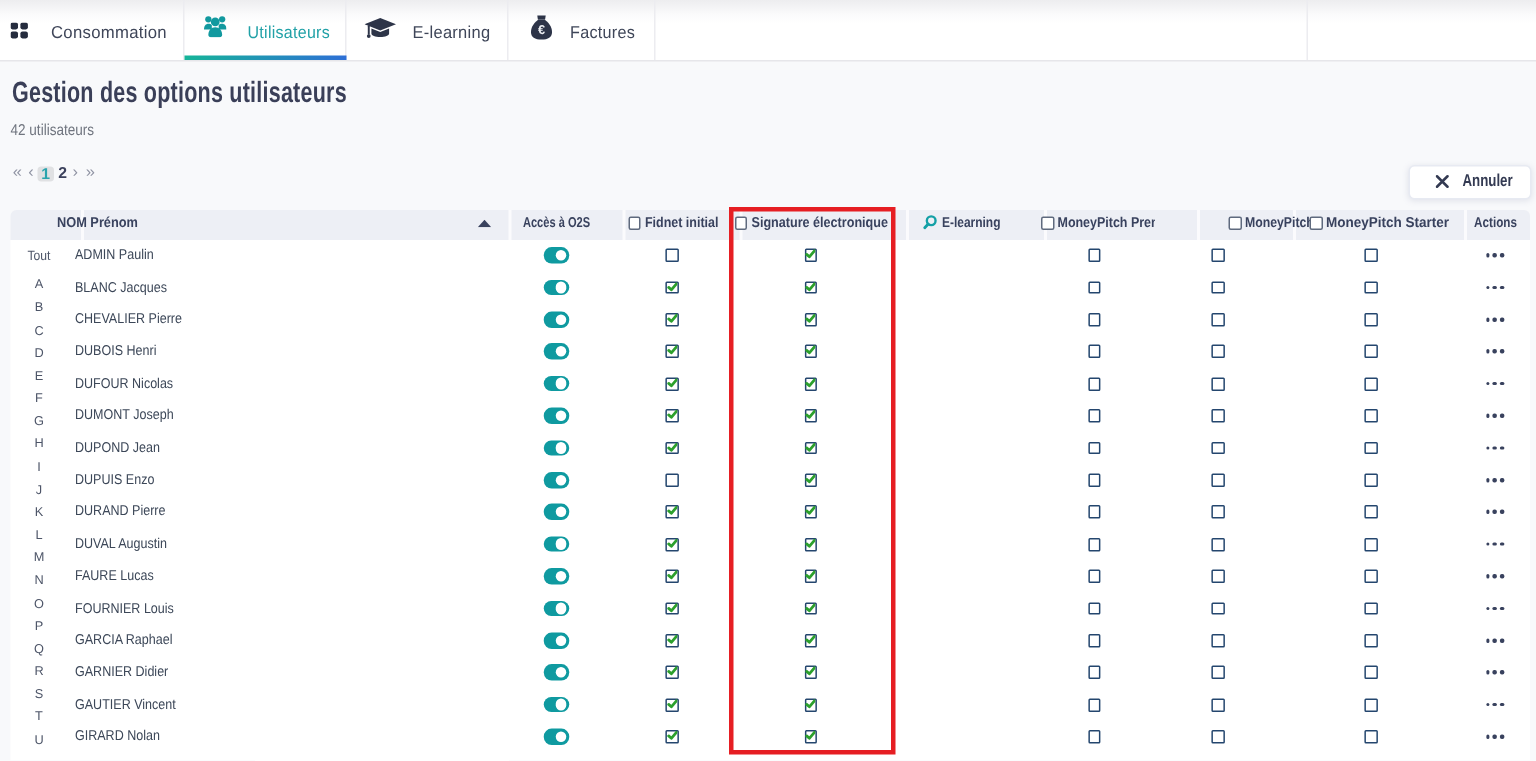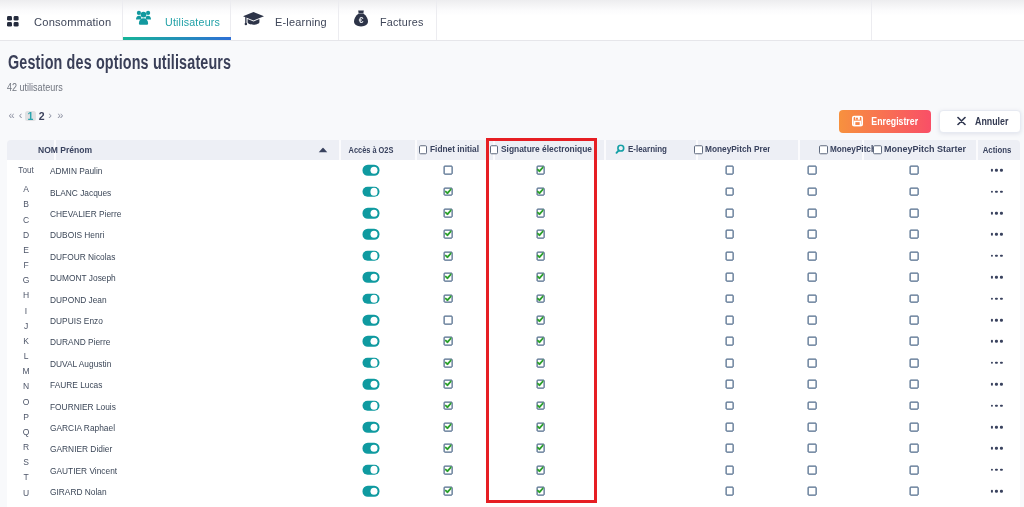--- a/index.html
+++ b/index.html
@@ -127,29 +127,20 @@
 <div id="title">Gestion des options utilisateurs</div>
 <div id="subtitle">42 utilisateurs</div>
 
 <span class="pgi" style="left:8.5px">«</span>
 <span class="pgi" style="left:18.8px">‹</span>
 <span id="pg-box">1</span>
 <span class="pgi" id="pg-2" style="left:38.8px">2</span>
 <span class="pgi" style="left:48.3px">›</span>
 <span class="pgi" style="left:57.2px">»</span>
 
-<div id="btn-save">
-  <svg class="bic" style="left:13px" width="11" height="11" viewBox="0 0 11 11">
-    <rect x="0.8" y="0.8" width="9.4" height="9.4" rx="1.8" fill="none" stroke="#fff" stroke-width="1.6"></rect>
-    <rect x="3.1" y="0.9" width="4.8" height="3.3" fill="#fff"></rect>
-    <rect x="3.8" y="2.2" width="2.1" height="2.0" fill="#f8814c"></rect>
-    <rect x="2.6" y="5.9" width="5.8" height="4.3" fill="none" stroke="#fff" stroke-width="1.5"></rect>
-  </svg>
-  <span class="sxb" style="left:24.5px;transform:translateY(-50%) scaleX(.762)">Enregistrer</span>
-</div>
 <div id="btn-cancel">
   <svg class="bic" style="left:16.5px" width="9" height="9" viewBox="0 0 9 9">
     <path d="M1 1 L8 8 M8 1 L1 8" stroke="#333a52" stroke-width="1.7" stroke-linecap="round"></path>
   </svg>
   <span class="sxb" style="left:29.7px;transform:translateY(-50%) scaleX(.77)">Annuler</span>
 </div>
 
 <div id="thead">
       <span class="hgap" style="left:46.5px"></span>
       <span class="hgap" style="left:331.7px"></span>

